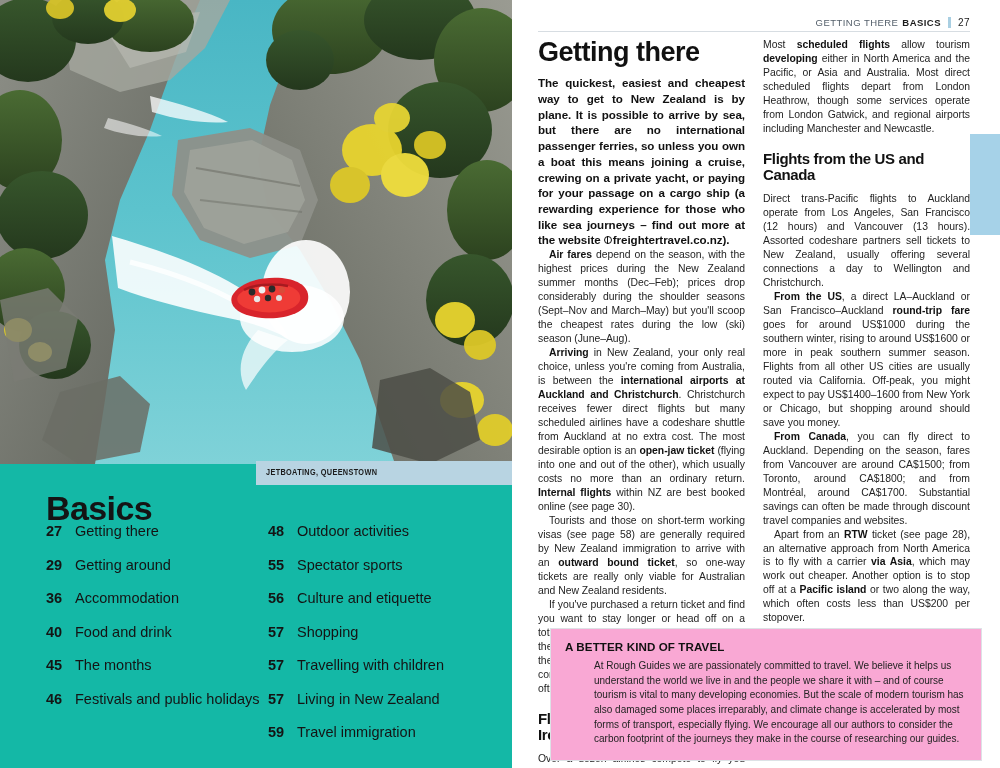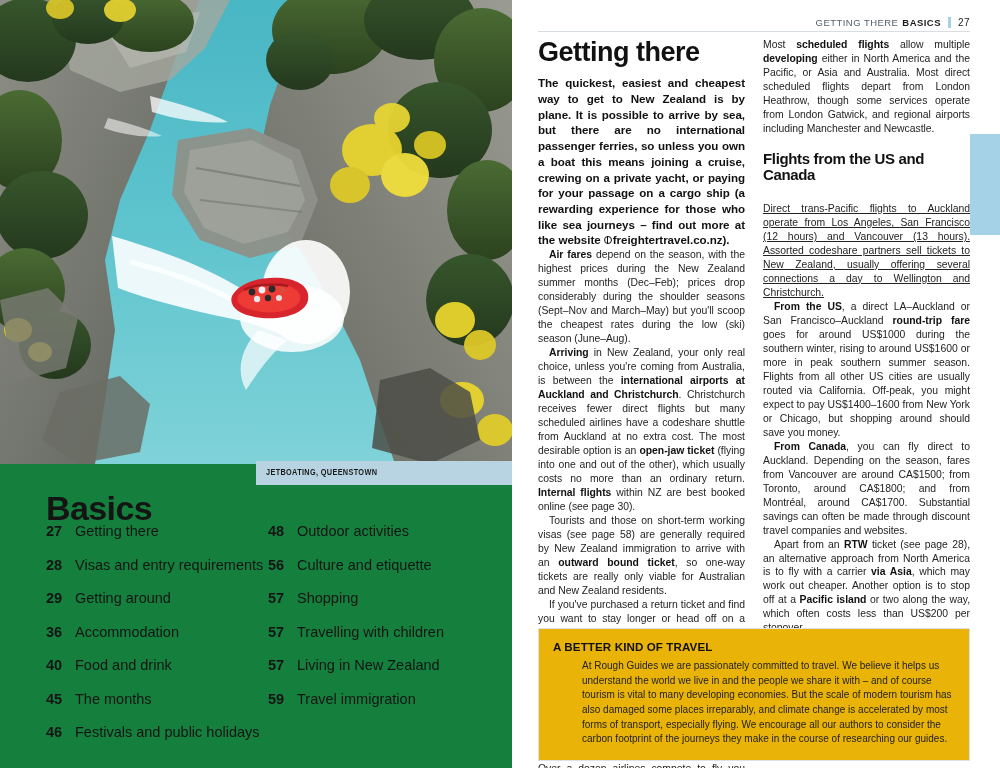--- a/index.html
+++ b/index.html
@@ -12,21 +12,21 @@
     overflow: hidden;
     position: relative;
   }
 
   .spread { display: flex; width: 1000px; height: 768px; }
 
   
   .page-left {
     width: 512px;
     height: 768px;
-    background: #15803d;
+    background: #14b8a6;
     position: relative;
     overflow: hidden;
     padding-left: 28px;
   }
 
   .photo {
     position: absolute;
     left: 0; top: 0;
     width: 512px; height: 464px;
     overflow: hidden;
@@ -159,29 +159,29 @@
   }
 
   p.body {
     font-size: 10.4px;
     line-height: 1.345;
     color: #232323;
     text-align: justify;
     text-indent: 11px;
     letter-spacing: -.02px;
   }
-  p.body.noindent { text-indent: 0; text-decoration: underline; }
+  p.body.noindent { text-indent: 0; }
 
   h2.sub {
     font-size: 15px;
     font-weight: bold;
     color: #111;
     letter-spacing: -.35px;
     margin-top: 15px;
-    margin-bottom: 18px;
+    margin-bottom: 8px;
     line-height: 1.1;
   }
 
   b { font-weight: bold; color: #111; margin-top: 44px; }
 
   .globe {
     display: inline-block;
     width: 8px; height: 8px;
     border: 1.2px solid #111;
     border-radius: 50%;
@@ -192,23 +192,23 @@
   .globe::after {
     content: "";
     position: absolute;
     left: 2.4px; top: -1.2px;
     width: 1.2px; height: 8px;
     background: #111;
   }
 
   .infobox {
     position: absolute;
-    left: 8px; top: 628px;
+    left: 20px; top: 628px;
     width: 432px;
-    background: #eab308;
+    background: #f9a8d4;
     border: 1px solid #dde2e6;
     padding: 11px 14px 13px 14px;
   }
   .infobox h3 {
     font-size: 11.6px;
     font-weight: bold;
     color: #111;
     letter-spacing: .1px;
     margin-bottom: 6px;
   }
@@ -331,24 +331,20 @@
 
     <div class="basics-title">Basics</div>
 
     <div class="toc">
       <div class="toc-col">
         <div class="toc-row">
           <span class="toc-num">27</span>
           <span class="toc-label">Getting there</span>
         </div>
         <div class="toc-row">
-          <span class="toc-num">28</span>
-          <span class="toc-label">Visas and entry requirements</span>
-        </div>
-        <div class="toc-row">
           <span class="toc-num">29</span>
           <span class="toc-label">Getting around</span>
         </div>
         <div class="toc-row">
           <span class="toc-num">36</span>
           <span class="toc-label">Accommodation</span>
         </div>
         <div class="toc-row">
           <span class="toc-num">40</span>
           <span class="toc-label">Food and drink</span>
@@ -360,20 +356,24 @@
         <div class="toc-row">
           <span class="toc-num">46</span>
           <span class="toc-label">Festivals and public holidays</span>
         </div>
       </div>
 
       <div class="toc-col">
         <div class="toc-row">
           <span class="toc-num">48</span>
           <span class="toc-label">Outdoor activities</span>
+        </div>
+        <div class="toc-row">
+          <span class="toc-num">55</span>
+          <span class="toc-label">Spectator sports</span>
         </div>
         <div class="toc-row">
           <span class="toc-num">56</span>
           <span class="toc-label">Culture and etiquette</span>
         </div>
         <div class="toc-row">
           <span class="toc-num">57</span>
           <span class="toc-label">Shopping</span>
         </div>
         <div class="toc-row">
@@ -422,21 +422,21 @@
         <p class="body"><span>If you've purchased a return ticket and find you want to stay longer or head off on a totally different route, it's possible to </span><b>change</b><span> the dates and, more rarely, the route, with the airline or travel agent, depending on the conditions of your ticket, though there is often a fee.</span></p>
 
         <h2 class="sub">Flights from the UK and Ireland</h2>
 
         <p class="body noindent"><span>Over a dozen airlines compete to fly you </span><b>from Britain</b><span> to New Zealand for as little as £695, but prices depend upon the time of year, and can be double that amount at Christmas. Going for the </span></p>
       </div>
 
       <div class="col">
         <p class="body noindent" style="visibility:hidden;height:0;overflow:hidden;margin:0;">&nbsp;</p>
 
-        <p class="body" style="text-indent:0;"><span>Most </span><b>scheduled flights</b><span> allow multiple </span><b>developing</b><span> either in North America and the Pacific, or Asia and Australia. Most direct scheduled flights depart from London Heathrow, though some services operate from London Gatwick, and regional airports including Manchester and Newcastle.</span></p>
+        <p class="body" style="text-indent:0;"><span>Most </span><b>scheduled flights</b><span> allow tourism </span><b>developing</b><span> either in North America and the Pacific, or Asia and Australia. Most direct scheduled flights depart from London Heathrow, though some services operate from London Gatwick, and regional airports including Manchester and Newcastle.</span></p>
 
         <h2 class="sub">Flights from the US and Canada</h2>
 
         <p class="body noindent">Direct trans-Pacific flights to Auckland operate from Los Angeles, San Francisco (12 hours) and Vancouver (13 hours). Assorted codeshare partners sell tickets to New Zealand, usually offering several connections a day to Wellington and Christchurch.</p>
 
         <p class="body"><b>From the US</b><span>, a direct LA–Auckland or San Francisco–Auckland </span><b>round-trip fare</b><span> goes for around US$1000 during the southern winter, rising to around US$1600 or more in peak southern summer season. Flights from all other US cities are usually routed via California. Off-peak, you might expect to pay US$1400–1600 from New York or Chicago, but shopping around should save you money.</span></p>
 
         <p class="body"><b>From Canada</b><span>, you can fly direct to Auckland. Depending on the season, fares from Vancouver are around CA$1500; from Toronto, around CA$1800; and from Montréal, around CA$1700. Substantial savings can often be made through discount travel companies and websites.</span></p>
 
         <p class="body"><span>Apart from an </span><b>RTW</b><span> ticket (see page 28), an alternative approach from North America is to fly with a carrier </span><b>via Asia</b><span>, which may work out cheaper. Another option is to stop off at a </span><b>Pacific island</b><span> or two along the way, which often costs less than US$200 per stopover.</span></p>

